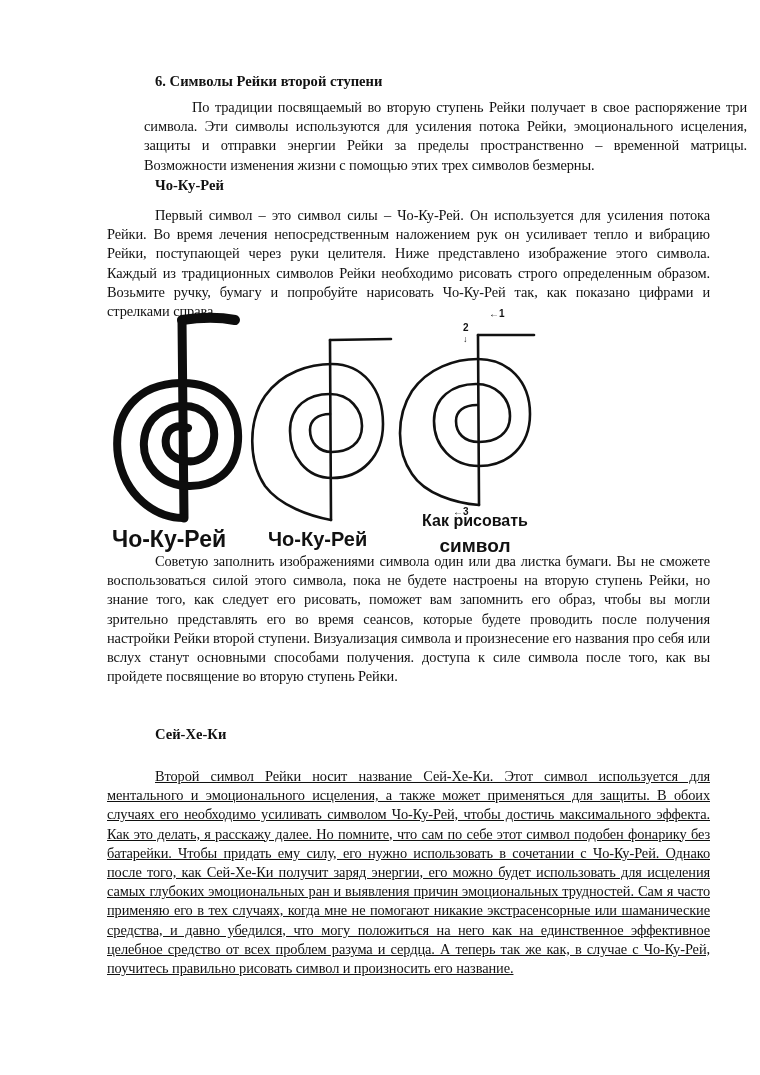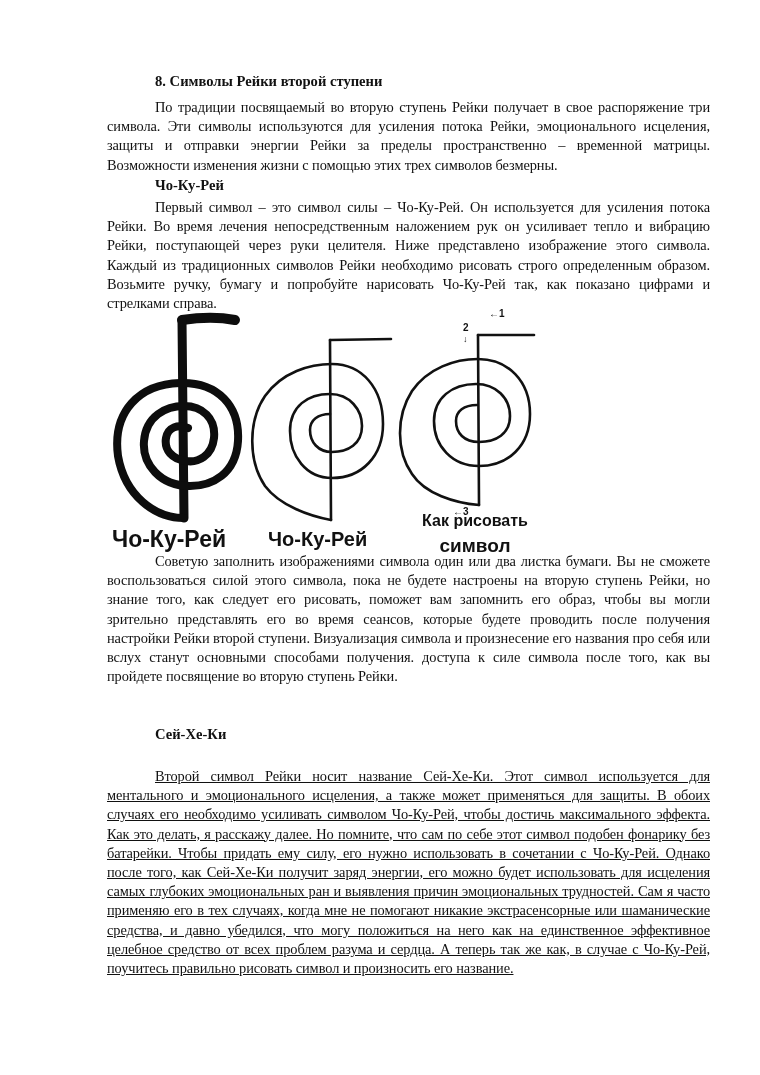--- a/index.html
+++ b/index.html
@@ -27,29 +27,29 @@
     .marker {
       position: absolute; font-family: "Liberation Sans", "DejaVu Sans", sans-serif;
       font-weight: bold; font-size: 10px; color: #111;
     }
   </style>
 </head>
 <body>
 
 <div class="page">
 
-  <div class="heading" style="top:73px;">8. Символы Рейки второй ступени</div>
+  <div class="heading" style="top:73px;">6. Символы Рейки второй ступени</div>
 
-  <div class="text-block" style="top:98px;">
+  <div class="text-block" style="top:98px;margin-left:37px;">
     <p>По традиции посвящаемый во вторую ступень Рейки получает в свое распоряжение три символа. Эти символы используются для усиления потока Рейки, эмоционального исцеления, защиты и отправки энергии Рейки за пределы пространственно – временной матрицы. Возможности изменения жизни с помощью этих трех символов безмерны.</p>
   </div>
 
   <div class="heading" style="top:177px;">Чо-Ку-Рей</div>
 
-  <div class="text-block" style="top:198px;">
+  <div class="text-block" style="top:206px;">
     <p>Первый символ – это символ силы – Чо-Ку-Рей. Он используется для усиления потока Рейки. Во время лечения непосредственным наложением рук он усиливает тепло и вибрацию Рейки, поступающей через руки целителя. Ниже представлено изображение этого символа. Каждый из традиционных символов Рейки необходимо рисовать строго определенным образом. Возьмите ручку, бумагу и попробуйте нарисовать Чо-Ку-Рей так, как показано цифрами и стрелками справа.</p>
   </div>
 
   <div class="figure">
     <svg width="480" height="258" viewBox="0 0 480 258">
 
       <g fill="none" stroke="#0d0d0d" stroke-linecap="round" stroke-linejoin="round">
         <path d="M82,14 C95,12 115,10 135,14" stroke-width="10"></path>
         <path d="M82,14 L84,212" stroke-width="9"></path>
         <path d="M84,212 C55,212 25,190 18,150 C12,105 40,78 80,77 C118,76 140,100 138,135 C136,168 112,180 90,180 C60,180 42,158 44,135 C46,110 66,100 84,100 C102,100 116,112 114,132 C112,150 98,157 86,155 C72,153 64,144 66,132 C68,121 78,118 88,122" stroke-width="8"></path>

